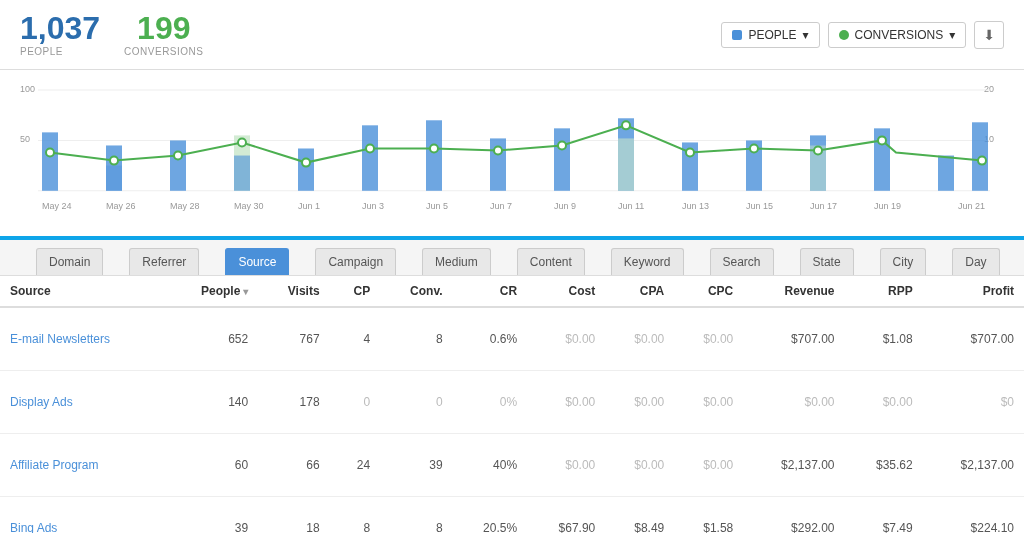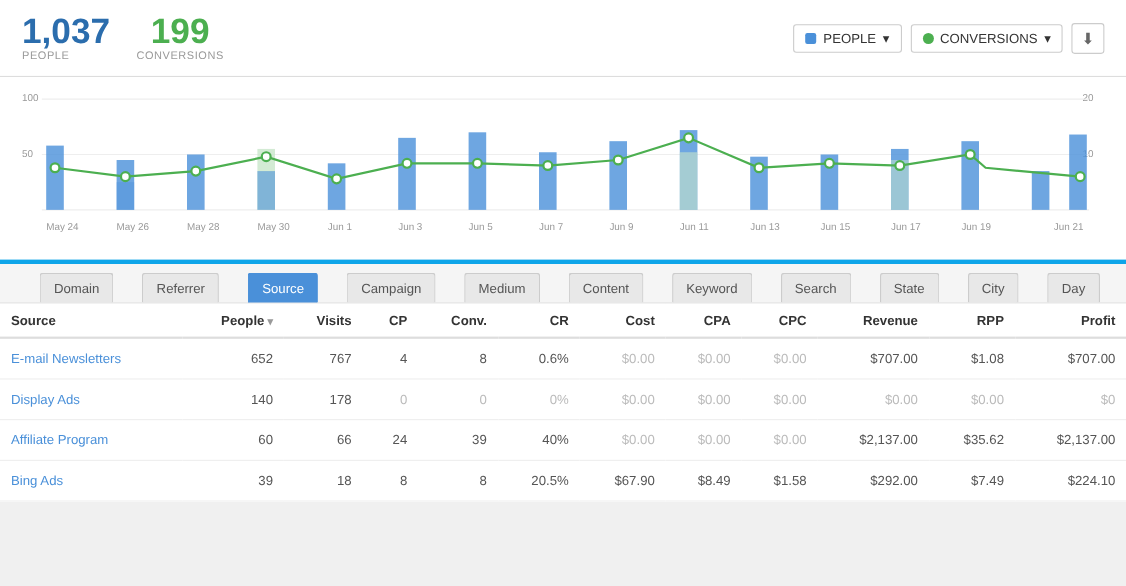--- a/index.html
+++ b/index.html
@@ -60,21 +60,21 @@
     .table-section { background: #fff; overflow: auto; }
     table { width: 100%; border-collapse: collapse; }
     thead th {
       padding: 8px 10px; text-align: right; font-weight: 600;
       font-size: 12px; color: #333; border-bottom: 2px solid #ddd;
       white-space: nowrap; background: #fff;
     }
     thead th:first-child { text-align: left; }
     thead th .sort-arrow { color: #999; font-size: 10px; }
     tbody tr { border-bottom: 1px solid #eee; }
-    tbody td { padding: 11px 10px; text-align: right; font-size: 12px; color: #555; }
+    tbody td { padding: 24px 10px; text-align: right; font-size: 12px; color: #555; }
     tbody td:first-child { text-align: left; }
     tbody td a { color: #4a90d9; text-decoration: none; }
     .zero { color: #bbb; }
   </style>
 </head>
 <body>
 
 <div class="container">
 
   <div class="stats-header">

